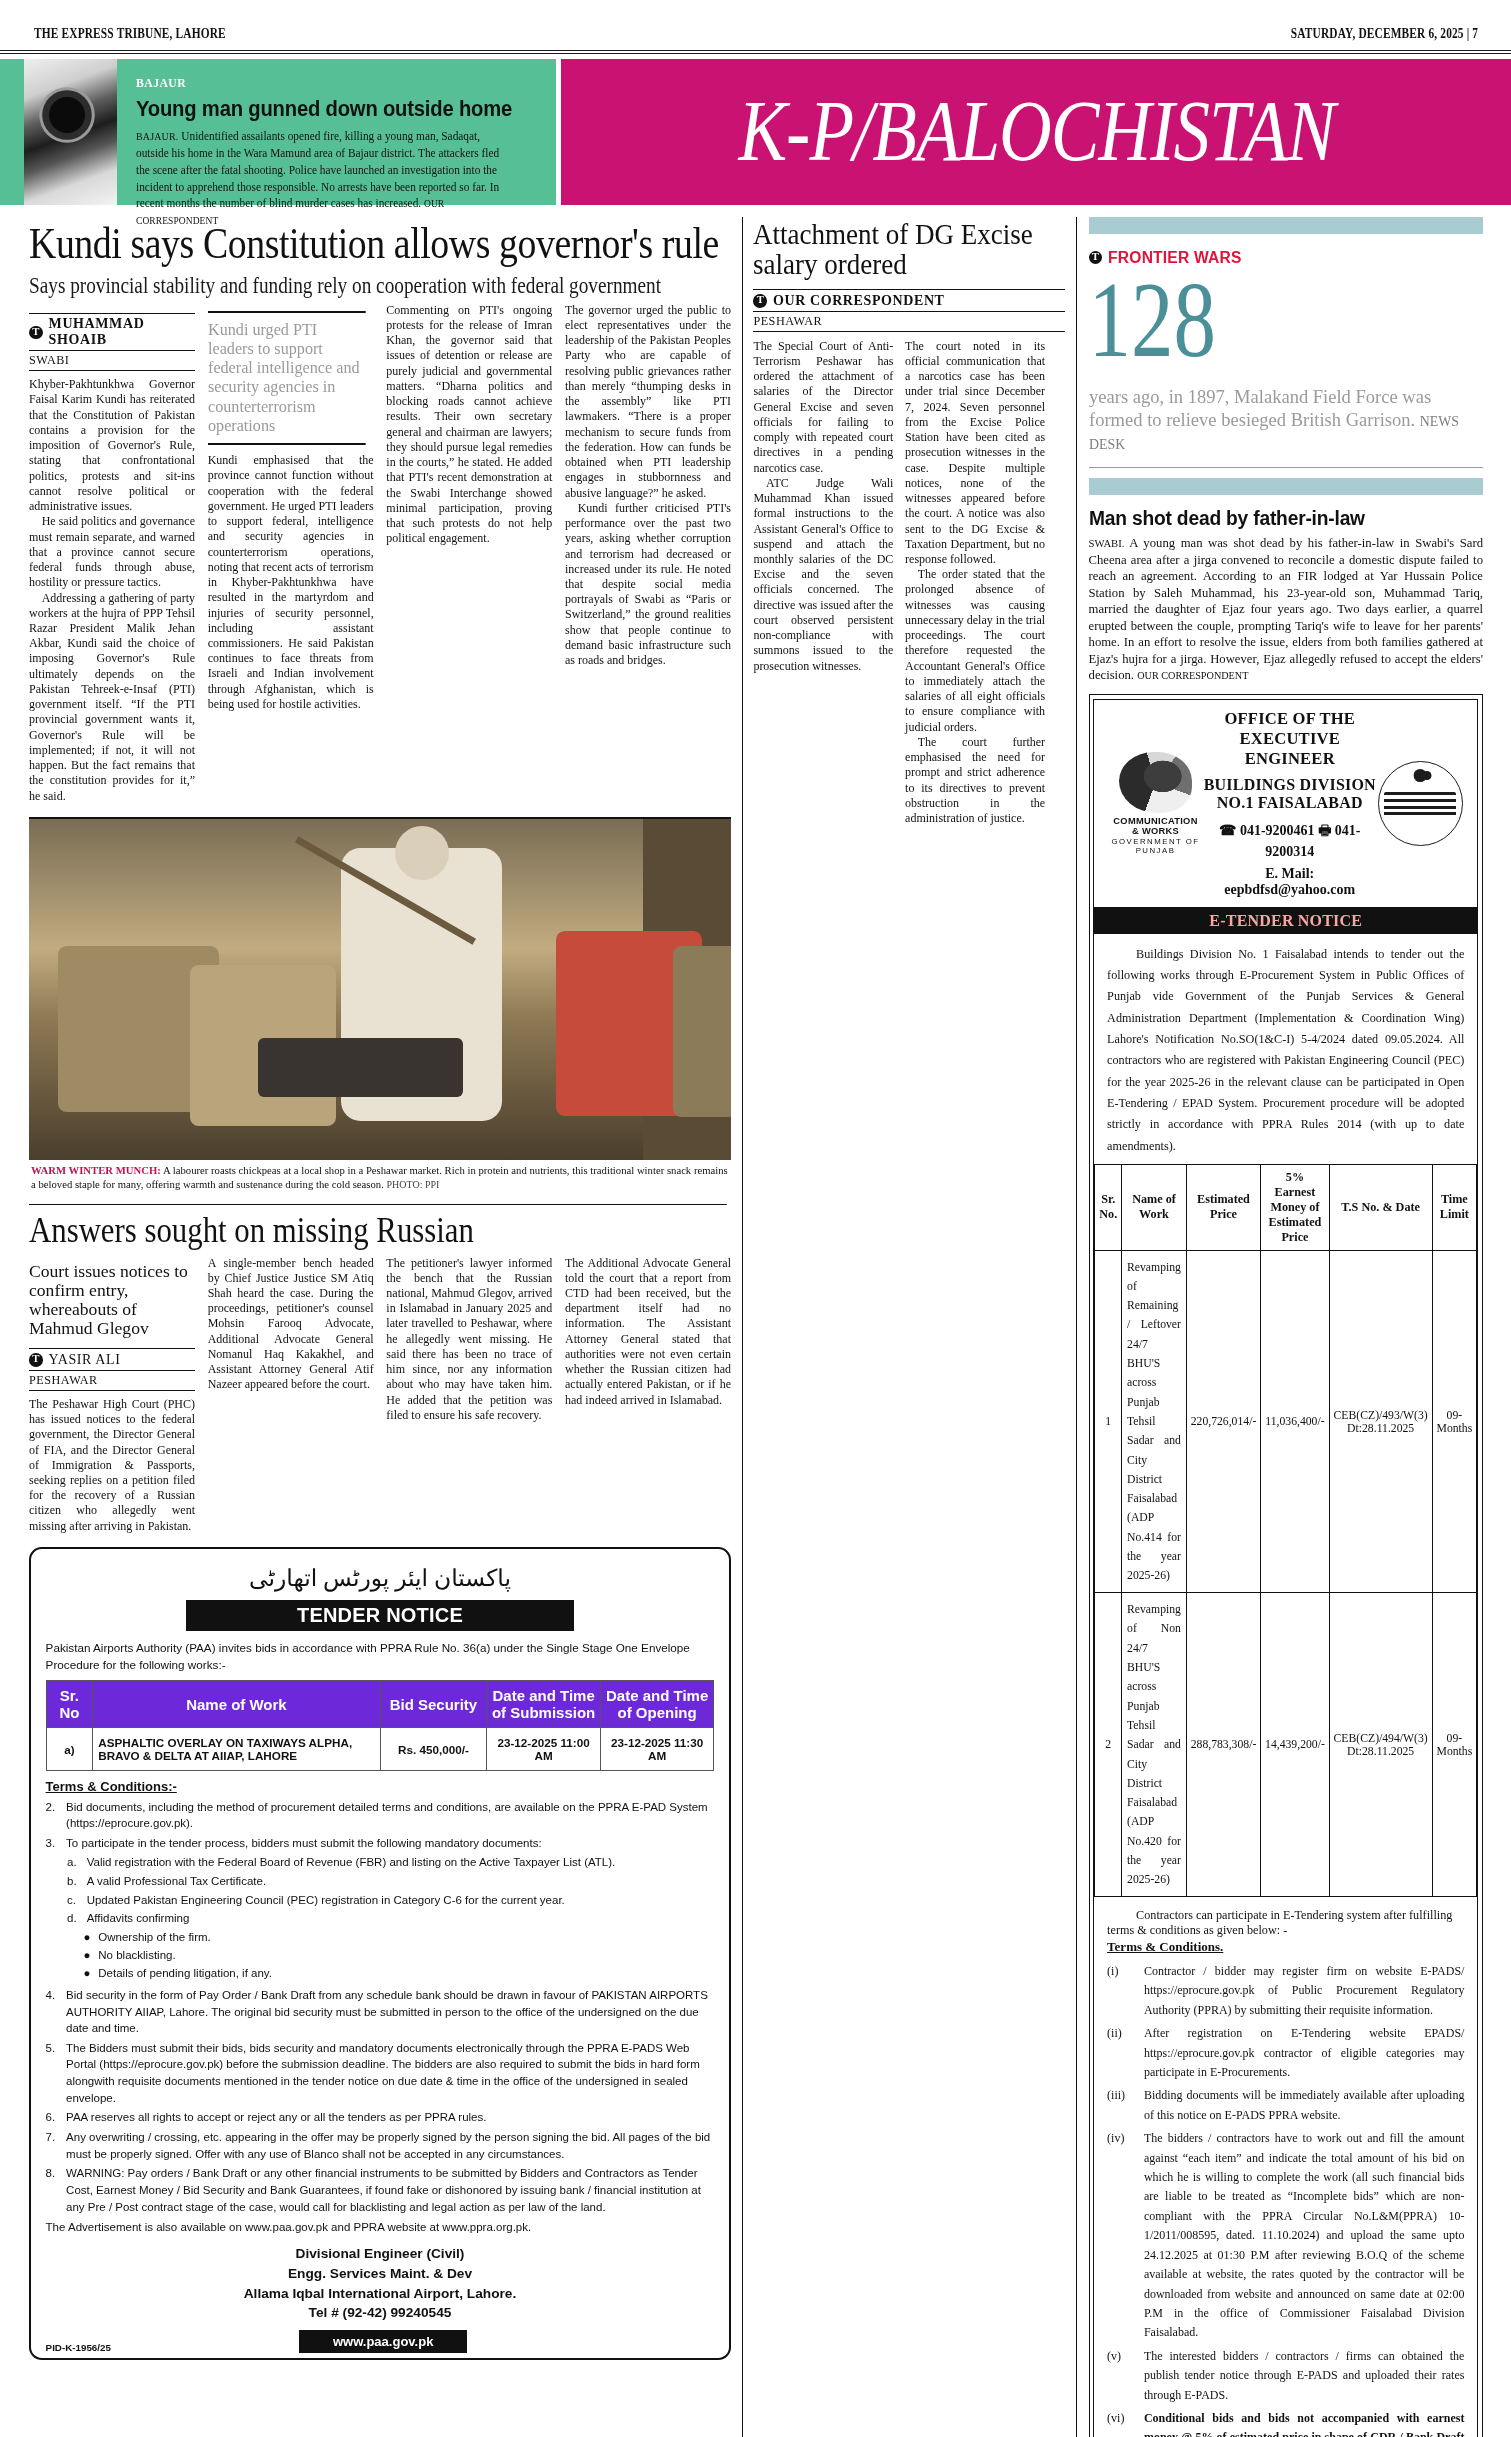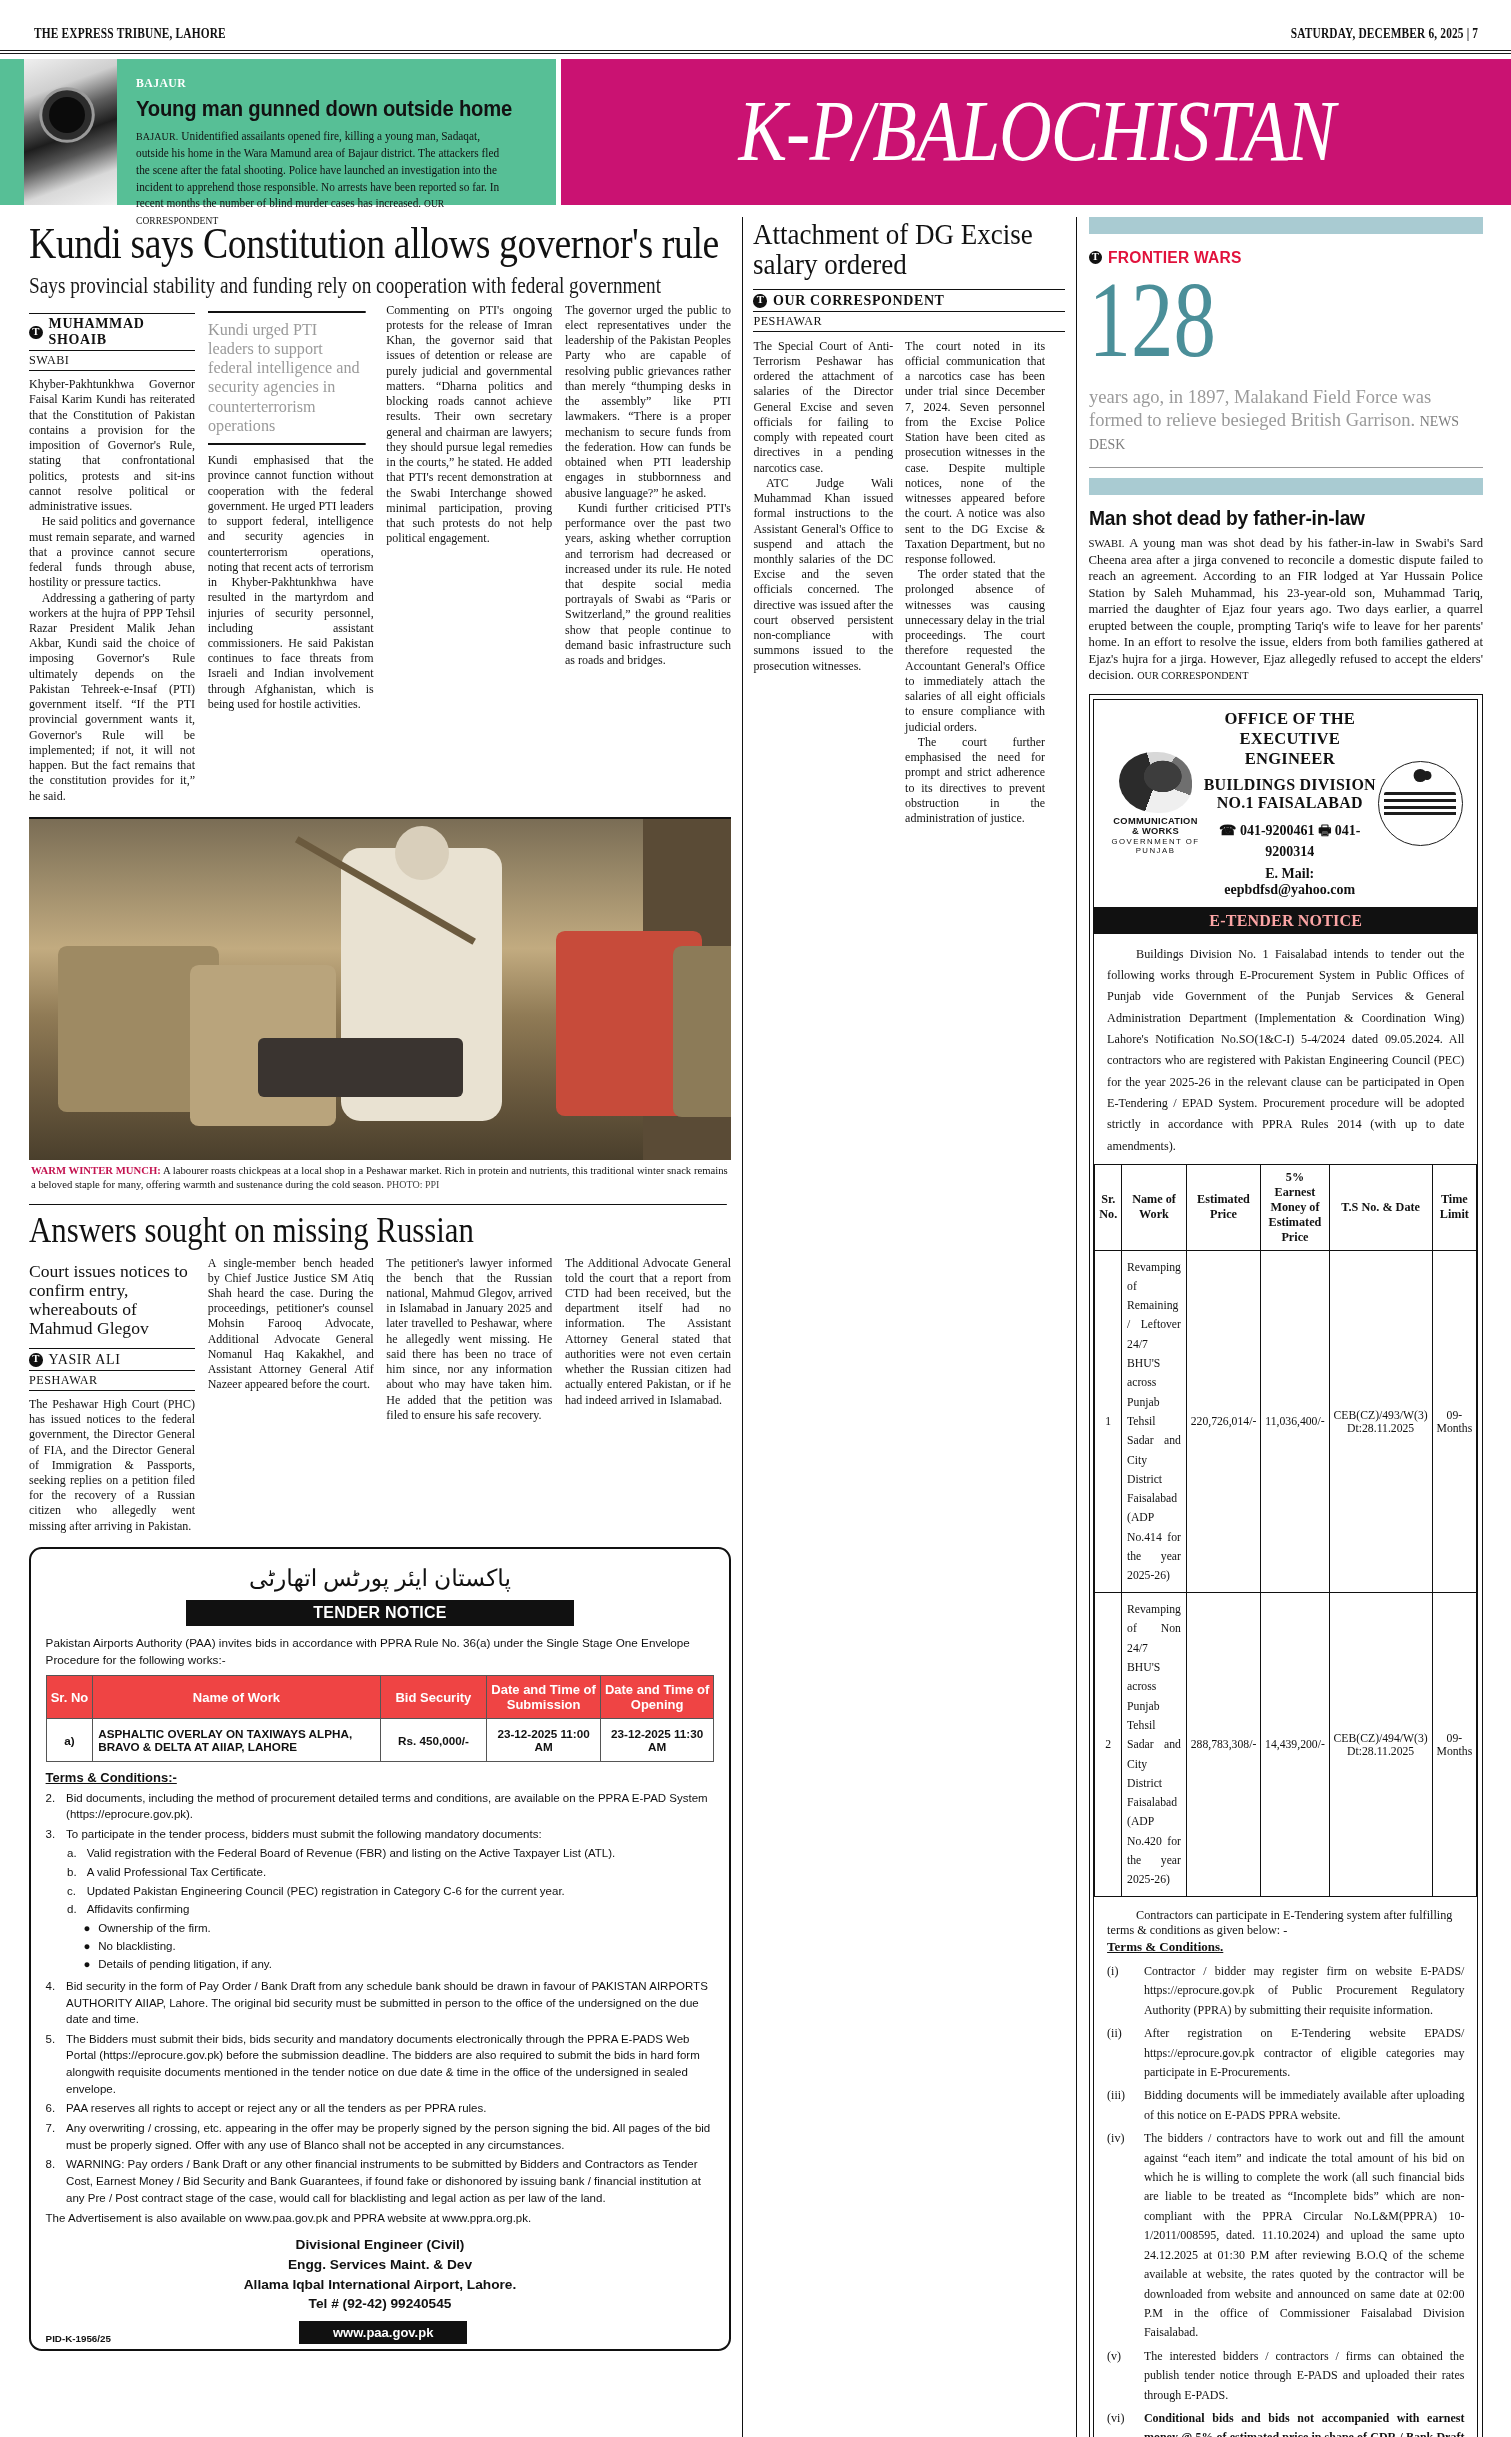--- a/index.html
+++ b/index.html
@@ -144,24 +144,24 @@
     text-align:justify;margin-bottom:3.9px;}
   ol.tcl li .rn{flex:0 0 30px;}
   ol.tcl li .tx{flex:1;}
 
   
   .paa{border:2px solid #111;border-radius:12.7px;margin-top:12.7px;padding:10.7px 14.6px 4.9px 14.6px;background:#fff;position:relative;}
   .paa-title{font-family:"Liberation Sans",sans-serif;font-weight:700;font-size:28px;text-align:center;
     letter-spacing:-0.5px;}
   .paa-urdu{text-align:center;font-family:"Liberation Serif",serif;font-size:23.4px;margin-top:4.9px;direction:rtl;}
   .paa-bar{background:#111;color:#fff;text-align:center;font-family:"Liberation Sans",sans-serif;font-weight:700;
-    font-size:16px;padding:3.9px 0;width:58%;margin:7.8px auto 0 auto;letter-spacing:0.2px;}
+    font-size:20px;padding:3.9px 0;width:58%;margin:7.8px auto 0 auto;letter-spacing:0.2px;}
   .paa-p{font-family:"Liberation Sans",sans-serif;font-size:11.7px;line-height:1.5;margin-top:7.8px;}
   table.paa-t{width:100%;border-collapse:collapse;margin-top:6.8px;font-family:"Liberation Sans",sans-serif;}
-  table.paa-t th{background:#ef4444;color:#fff;border:0.5px solid #555;padding:5.9px 3.9px;font-size:13px;font-weight:700;}
+  table.paa-t th{background:#6d28d9;color:#fff;border:0.5px solid #555;padding:5.9px 3.9px;font-size:15px;font-weight:700;}
   table.paa-t td{border:0.5px solid #555;padding:7.8px 4.9px;font-size:11.7px;font-weight:700;text-align:center;}
   table.paa-t td.nw{text-align:left;}
   .paa-tc{font-family:"Liberation Sans",sans-serif;font-weight:700;font-size:13px;margin-top:7.8px;text-decoration:underline;}
   ol.paa-list{list-style:none;margin:4.9px 0 0 0;padding:0;}
   ol.paa-list li{display:flex;gap:5.9px;font-family:"Liberation Sans",sans-serif;font-size:11.5px;line-height:1.45;
     margin-bottom:2.9px;}
   ol.paa-list li .n{flex:0 0 14.6px;}
   ol.paa-list li .t{flex:1;}
   ul.paa-sub{list-style:none;margin:2px 0 2px 0;padding:0 0 0 21.5px;}
   ul.paa-sub li{display:flex;gap:5.9px;font-family:"Liberation Sans",sans-serif;font-size:11.5px;line-height:1.45;margin-bottom:2px;}

